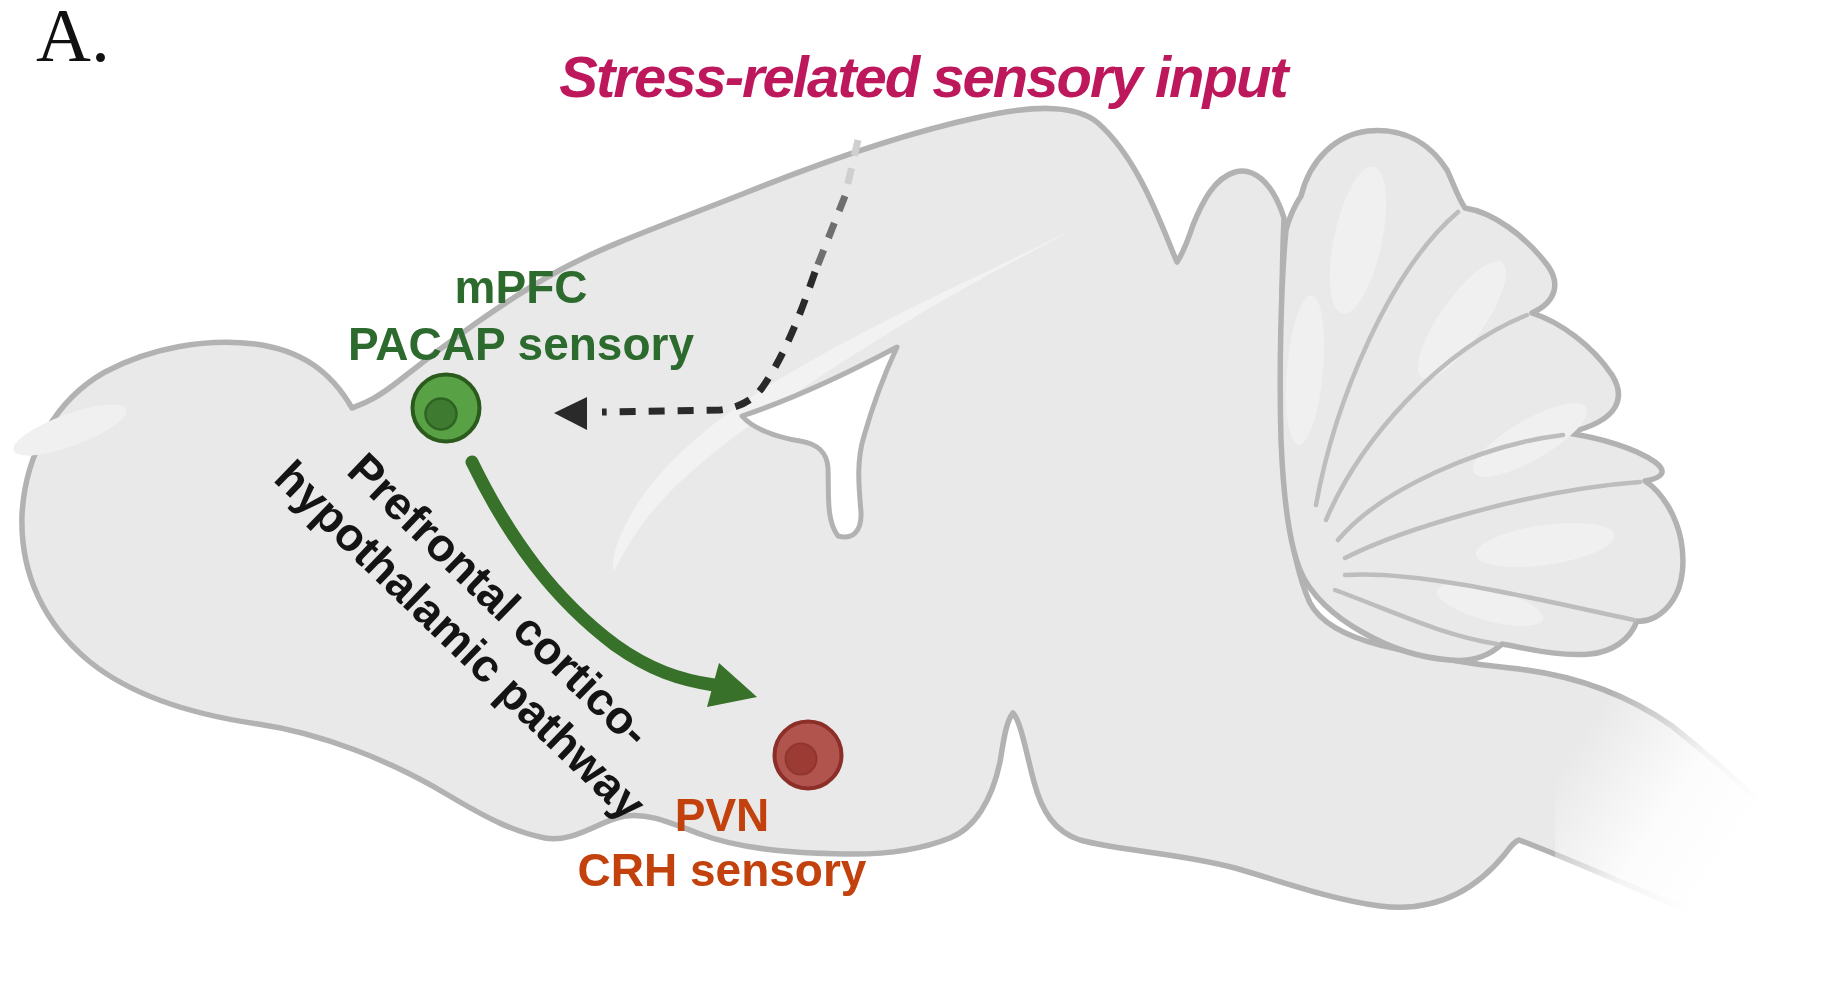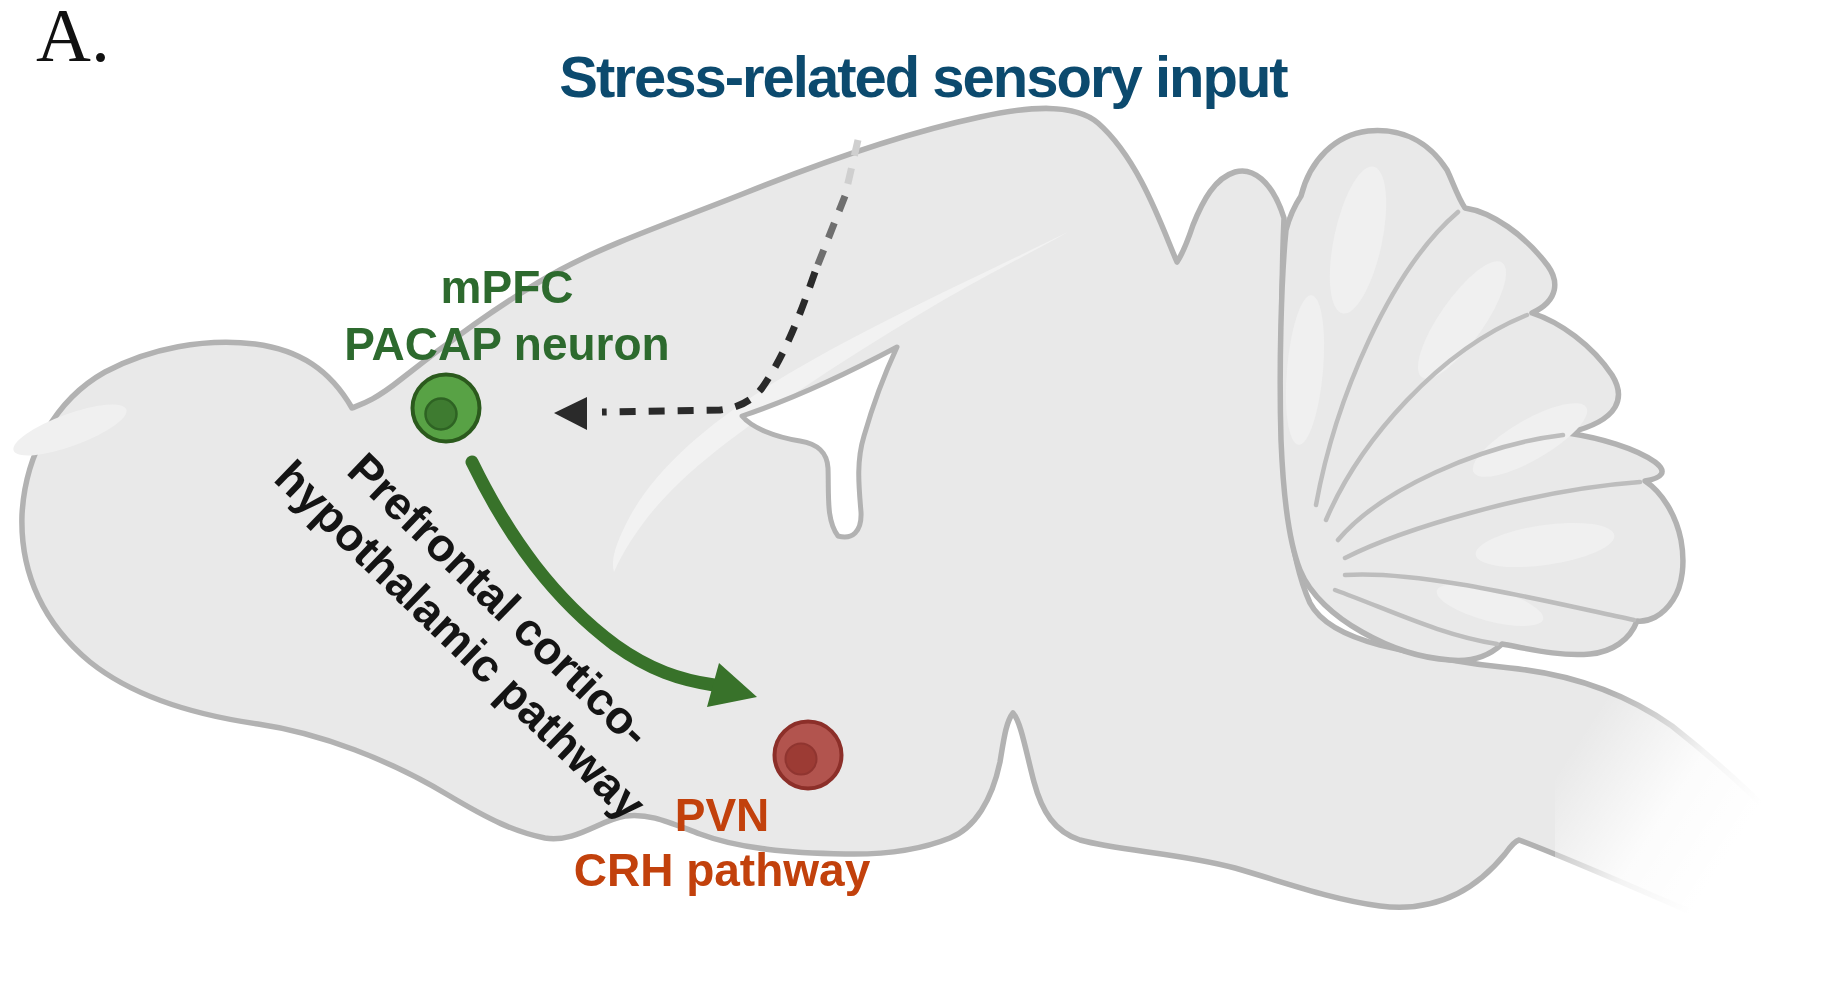--- a/index.html
+++ b/index.html
@@ -22,34 +22,35 @@
     line-height: 1.1;
     color: #111111;
   }
   .figure-title {
     position: absolute;
     left: 923px;
     top: 48px;
     transform: translateX(-50%);
     font-size: 58px;
     font-weight: bold;
+    font-style: italic;
     letter-spacing: -2px;
     white-space: nowrap;
-    color: #0c4a6e;
+    color: #be185d;
     line-height: 1;
   }
   .region-label {
     position: absolute;
     text-align: center;
     font-weight: bold;
     font-size: 46px;
     white-space: nowrap;
   }
   .mpfc-label {
-    left: 307px; top: 259px; width: 400px; line-height: 57px;
+    left: 321px; top: 259px; width: 400px; line-height: 57px;
   }
   .pvn-label {
     left: 522px; top: 788px; width: 400px; line-height: 55px;
   }
   .pathway-label {
     position: absolute;
     left: 220px; top: 564px; width: 520px;
     text-align: center;
     font-weight: bold;
     font-size: 46px;
@@ -190,26 +191,26 @@
   </svg>
 
   <div class="tail-fade"></div>
 
   <div class="panel-label">A.</div>
 
   <div class="figure-title">Stress-related sensory input</div>
 
   <div class="region-label mpfc-label" style="color: rgb(45, 106, 46);">
     <div>mPFC</div>
-    <div>PACAP neuron</div>
+    <div>PACAP sensory</div>
   </div>
 
   <div class="region-label pvn-label" style="color: #c2410c;">
     <div>PVN</div>
-    <div>CRH pathway</div>
+    <div>CRH sensory</div>
   </div>
 
   <div class="pathway-label" style="color: rgb(20, 20, 20);">
     <div>Prefrontal cortico-</div>
     <div>hypothalamic pathway</div>
   </div>
 
 </div>
 
 </body></html>

